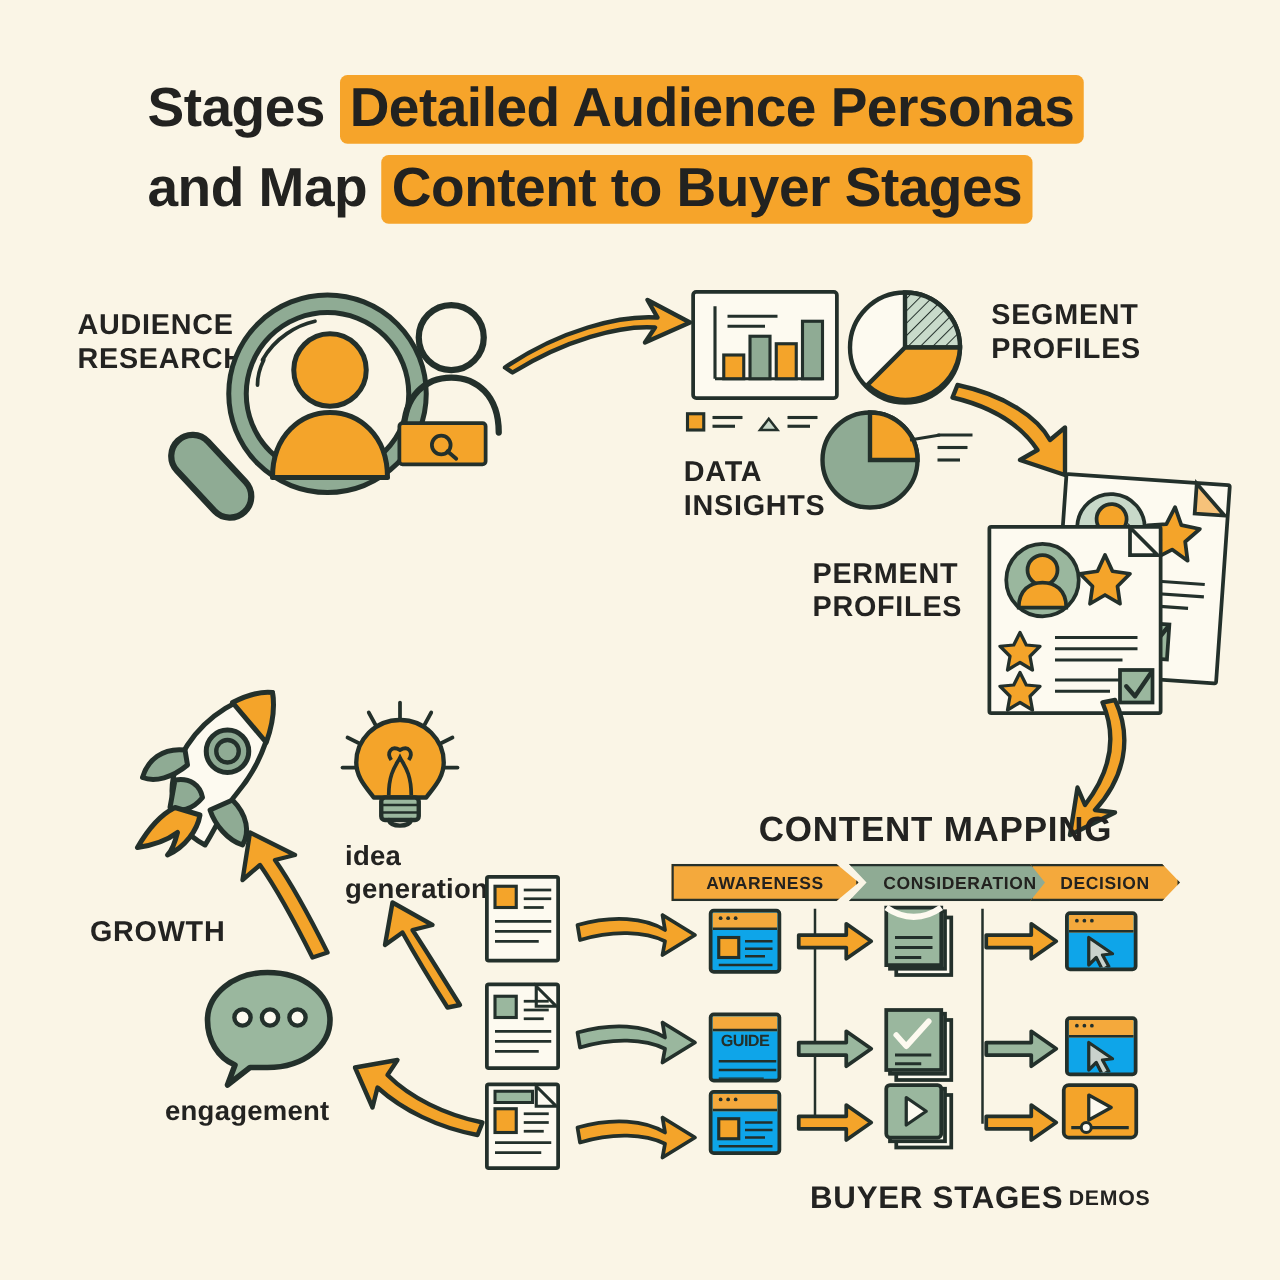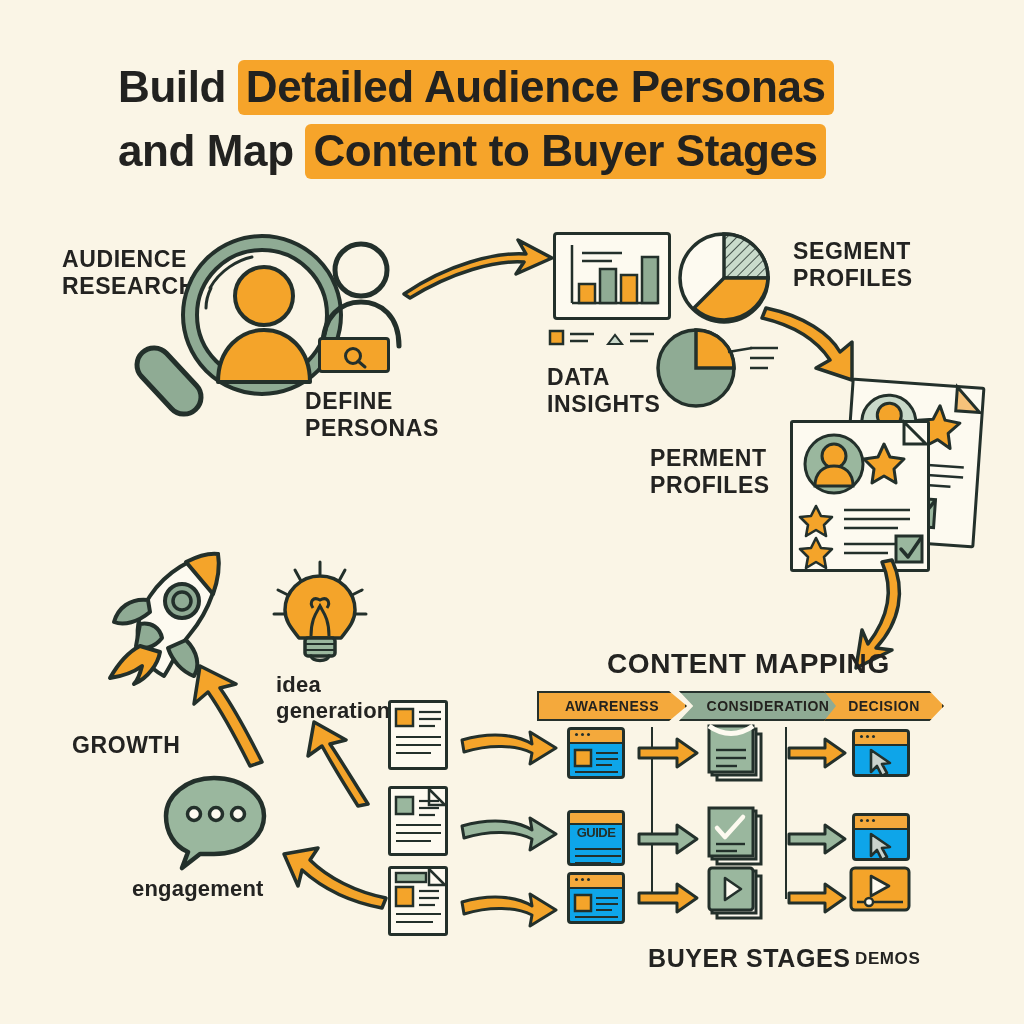--- a/index.html
+++ b/index.html
@@ -75,21 +75,21 @@
 
   svg{overflow:visible;}
   .nofill{fill:none;}
 </style>
 </head>
 <body>
 
 <div id="stage">
 
   <div id="title">
-    <span>Build </span><span class="hl">Detailed Audience Personas</span>
+    <span>Stages </span><span class="hl">Detailed Audience Personas</span>
     <span class="ln2">
       <span>and Map </span><span class="hl">Content to Buyer Stages</span>
     </span>
   </div>
 
   <div class="label lbl-caps" style="left:62px;top:246px;">Audience
 Research</div>
 
   <svg class="abs" style="left:140px;top:230px;" width="250" height="190">
 
@@ -115,22 +115,20 @@
     <path d="M7 108 C7 78 25 64 45 64 C65 64 83 78 83 108" class="nofill" stroke="#23302b" stroke-width="5" stroke-linecap="round"></path>
   </svg>
 
   <div class="abs" style="left:318px;top:337px;width:72px;height:36px;background:#f4a42a;border:3px solid #23302b;border-radius:4px;box-sizing:border-box;">
     <svg style="position:absolute;left:20px;top:6px;" width="30" height="24">
       <circle cx="12" cy="10" r="7.5" class="nofill" stroke="#23302b" stroke-width="3"></circle>
       <line x1="17" y1="15" x2="24" y2="21" stroke="#23302b" stroke-width="3" stroke-linecap="round"></line>
     </svg>
   </div>
 
-  <div class="label lbl-caps" style="left:305px;top:388px;">Define
-Personas</div>
 
   <svg class="abs" style="left:400px;top:228px;" width="160" height="80">
     <path d="M4 66 C48 36 96 24 126 26 L118 12 L152 30 L116 46 L124 34 C96 32 52 44 10 70 Z" fill="#f4a42a" stroke="#23302b" stroke-width="3.5" stroke-linejoin="round"></path>
   </svg>
 
   <div class="card" style="left:553px;top:232px;width:118px;height:88px;">
     <svg width="112" height="82" style="position:absolute;left:0;top:0;">
       <line x1="16" y1="10" x2="16" y2="68" stroke="#23302b" stroke-width="2.5"></line>
       <line x1="16" y1="68" x2="102" y2="68" stroke="#23302b" stroke-width="2.5"></line>
       <line x1="26" y1="18" x2="66" y2="18" stroke="#23302b" stroke-width="2.5"></line>

